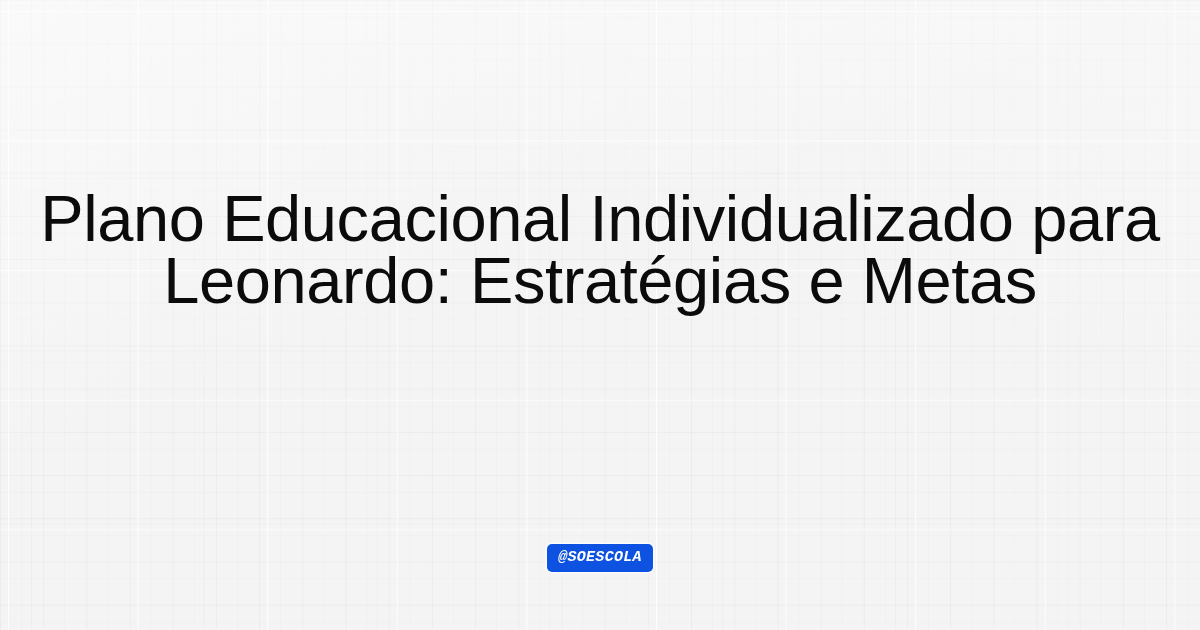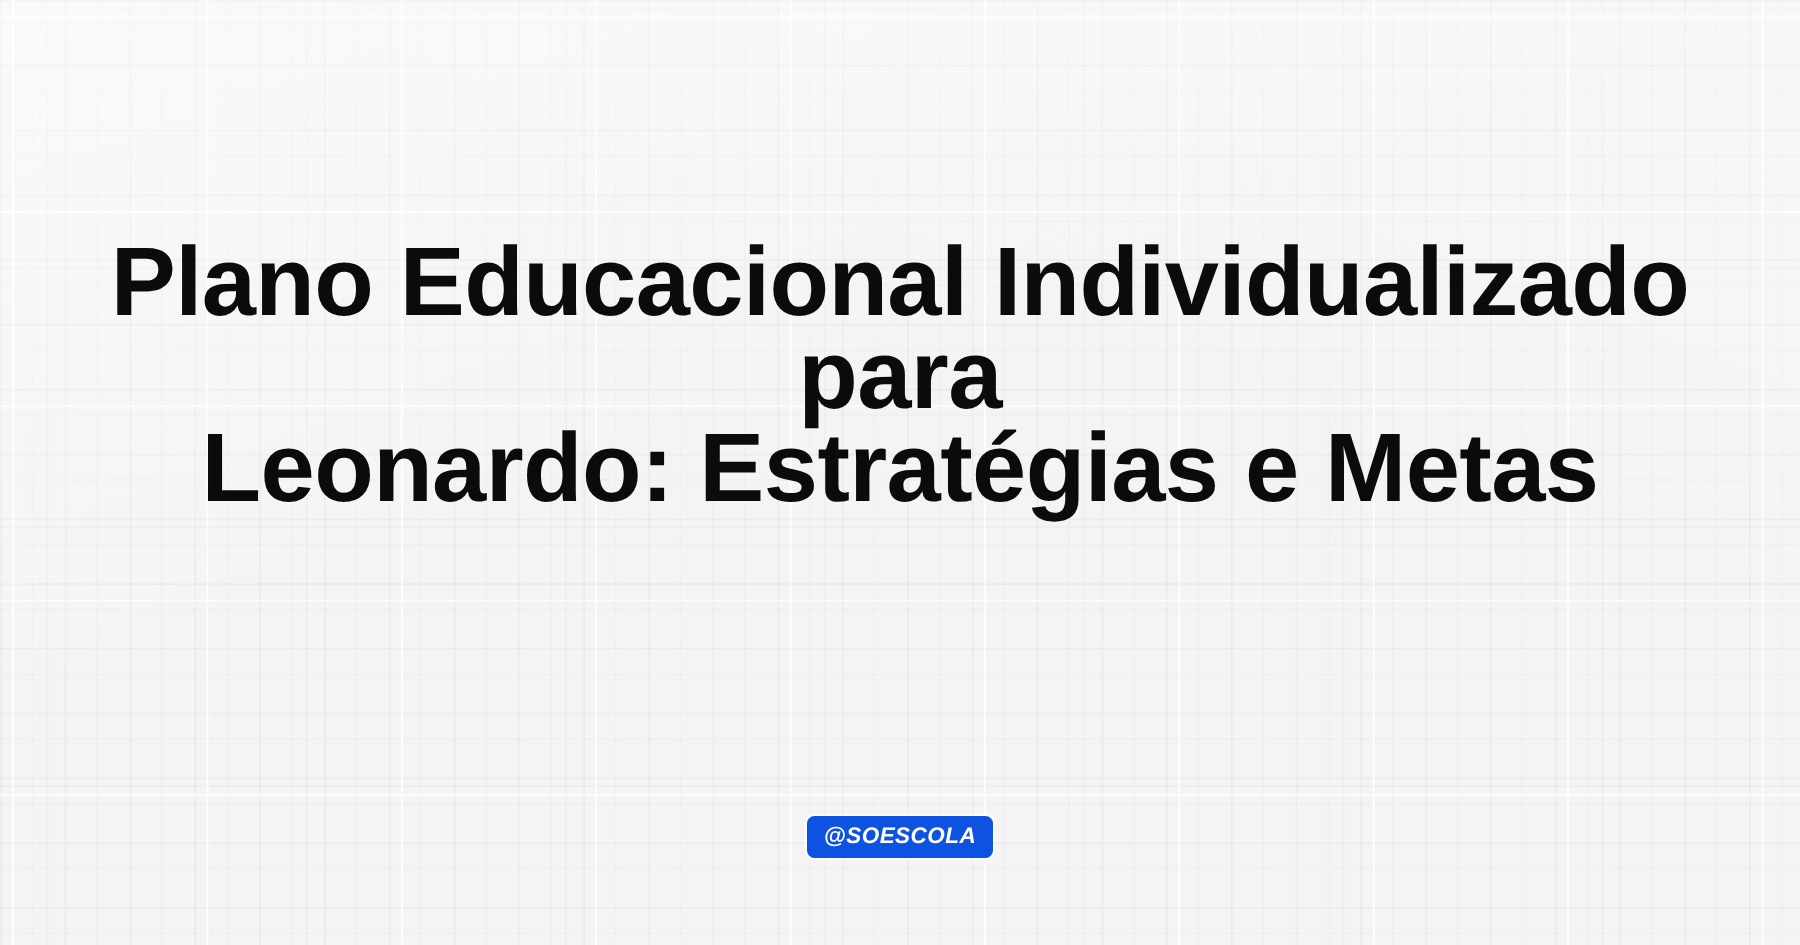--- a/index.html
+++ b/index.html
@@ -83,42 +83,42 @@
     justify-content: center;
     padding: 0 12px;
     box-sizing: border-box;
   }
   .title {
     margin: 0;
     text-align: center;
     color: #0b0b0b;
     font-family: "Liberation Sans", sans-serif;
     font-size: 65px;
-    font-weight: 700;
+    font-weight: 400;
     line-height: 62px;
     letter-spacing: -0.4px;
     white-space: pre-line;
     max-width: 1180px;
   }
 
   
   .badge-row {
     position: absolute;
     left: 0;
     right: 0;
     top: 544px;
     display: flex;
     justify-content: center;
     align-items: flex-start;
   }
   .badge {
     display: inline-block;
     background-color: #0d52e0;
     color: #ffffff;
-    font-family: Liberation Sans, sans-serif;
+    font-family: Liberation Mono, monospace;
     font-size: 15px;
     font-weight: 700;
     font-style: italic;
     letter-spacing: 0.3px;
     line-height: 1;
     padding: 6px 11px 7px 11px;
     border-radius: 5px;
     box-shadow: 0 0 0 1.5px rgba(255,255,255,0.75);
     white-space: nowrap;
   }

